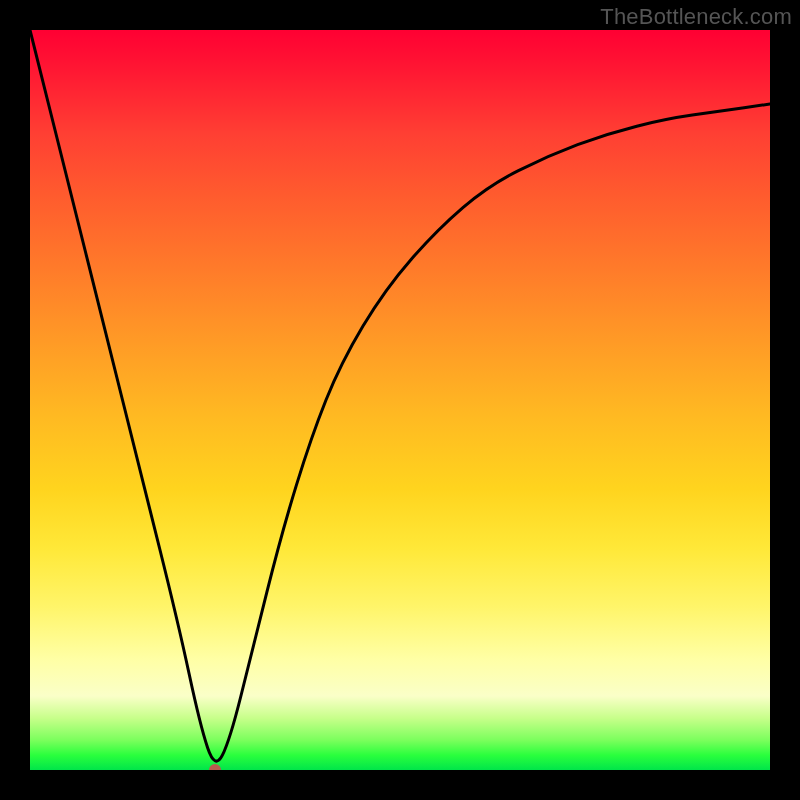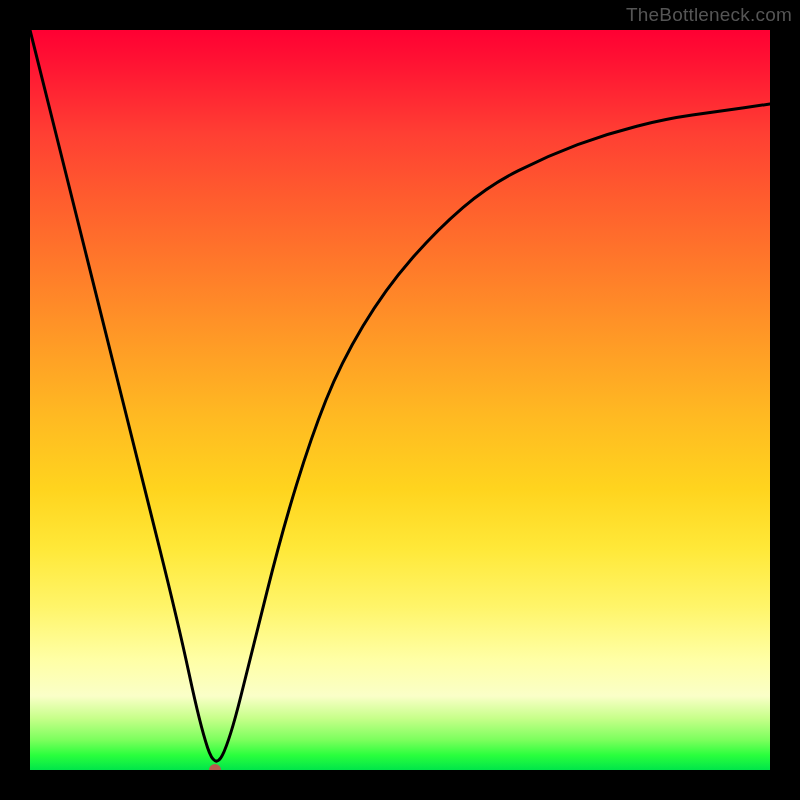--- a/index.html
+++ b/index.html
@@ -48,21 +48,21 @@
     left: 0;
     top: 0;
     width: 740px;
     height: 740px;
   }
   .attribution {
     position: absolute;
     top: 4px;
     right: 8px;
     color: #555;
-    font-size: 19px;
+    font-size: 22px;
     letter-spacing: 0.2px;
     font-weight: 400;
     user-select: none;
   }
 </style>
 </head>
 <body>
 
 <div class="frame">
 

